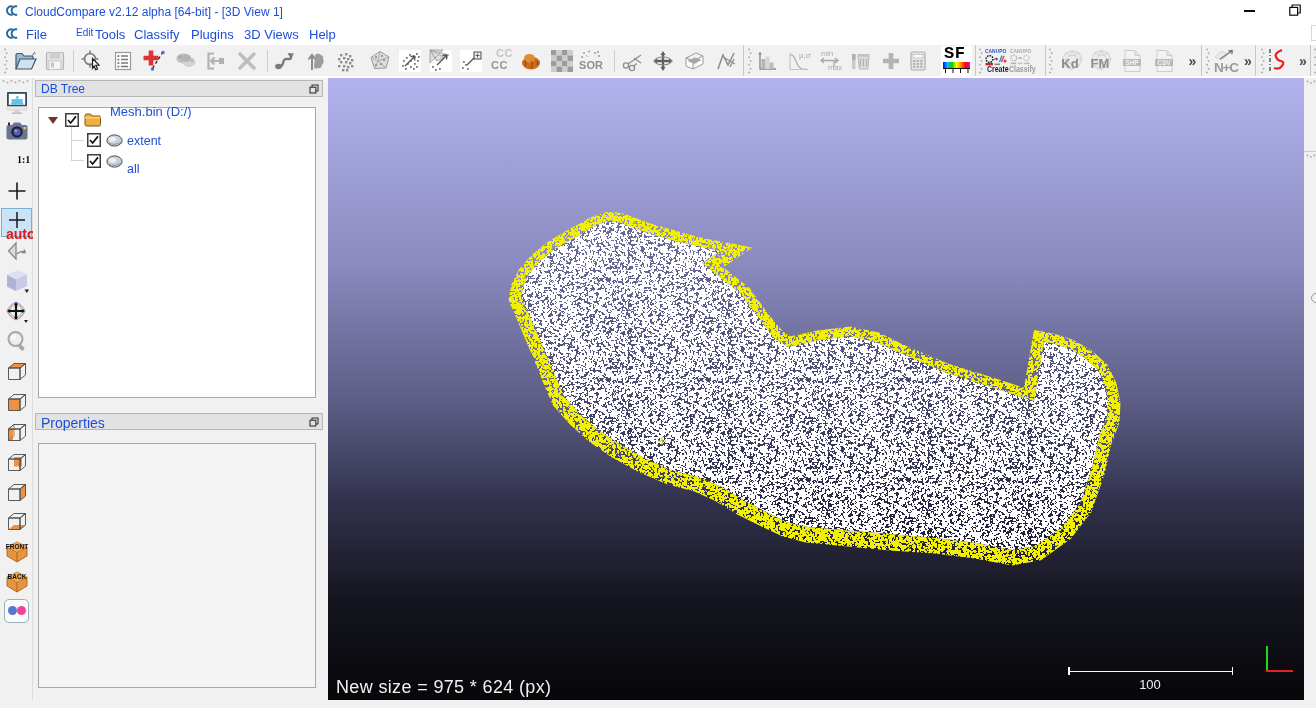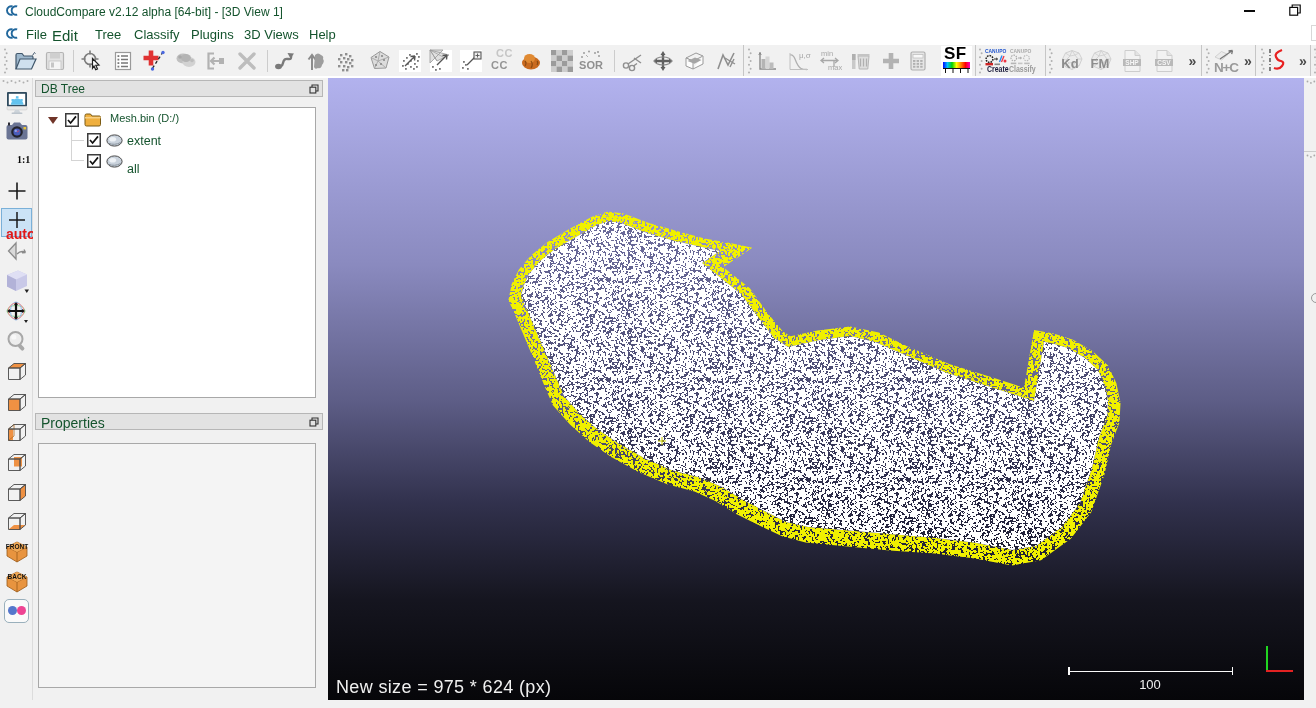--- a/index.html
+++ b/index.html
@@ -1,17 +1,17 @@
 <!DOCTYPE html>
 <html><head><meta charset="utf-8"><style>
 *{margin:0;padding:0;box-sizing:border-box}
 html,body{width:1316px;height:708px;overflow:hidden;background:#f1f1f1;
 font-family:"Liberation Sans",sans-serif;-webkit-font-smoothing:antialiased}
 .ab{position:absolute}
-.txt{position:absolute;white-space:nowrap;color:#14532d}
+.txt{position:absolute;white-space:nowrap;color:#1d4ed8}
 </style></head><body>
 
 <div class="ab" style="left:0;top:0;width:1316px;height:22px;background:#fff"></div>
 <svg class="ab" style="left:4px;top:3px" width="15" height="15" viewBox="0 0 15 15">
 <g fill="none" stroke="#21679c" stroke-width="1.9">
 <path d="M8.6 3.4 A4.3 4.3 0 1 0 8.6 11.6"></path>
 <path d="M13.2 3.4 A4.3 4.3 0 1 0 13.2 11.6"></path>
 </g>
   </svg>
 <div class="txt" style="left:25px;top:4.5px;font-size:12px">CloudCompare v2.12 alpha [64-bit] - [3D View 1]</div>
@@ -21,22 +21,22 @@
 <rect x="0.8" y="3.4" width="7.8" height="7.8" fill="none" stroke="#0a0a0a" stroke-width="1.2"></rect>
 </svg>
 <div class="ab" style="left:0;top:22px;width:1316px;height:23px;background:#fff"></div>
 <svg class="ab" style="left:4px;top:26px" width="15" height="15" viewBox="0 0 15 15">
 <g fill="none" stroke="#21679c" stroke-width="1.9">
 <path d="M8.6 3.4 A4.3 4.3 0 1 0 8.6 11.6"></path>
 <path d="M13.2 3.4 A4.3 4.3 0 1 0 13.2 11.6"></path>
 </g>
   </svg>
 <div class="txt" style="left:26px;top:27px;font-size:13px">File</div>
-<div class="txt" style="left:52px;top:27px;font-size:15px">Edit</div>
-<div class="txt" style="left:95px;top:27px;font-size:13px">Tree</div>
+<div class="txt" style="left:76px;top:27px;font-size:10px">Edit</div>
+<div class="txt" style="left:95px;top:27px;font-size:13px">Tools</div>
 <div class="txt" style="left:134px;top:27px;font-size:13px">Classify</div>
 <div class="txt" style="left:191px;top:27px;font-size:13px">Plugins</div>
 <div class="txt" style="left:244px;top:27px;font-size:13px">3D Views</div>
 <div class="txt" style="left:309px;top:27px;font-size:13px">Help</div>
 <div class="ab" style="left:1311px;top:25px;width:5px;height:16px;border:1px solid #d8d8d8;border-right:none"></div>
 <div class="ab" style="left:0;top:45px;width:1316px;height:31px;background:#f1f1f1"></div>
 <div class="ab" style="left:0;top:76px;width:1316px;height:2px;background:#fff"></div>
 <svg class="ab" style="left:2.5px;top:48px" width="6" height="26" viewBox="0 0 6 26">
     <g fill="#b0b0b0">
       <circle cx="2.0" cy="1.5" r="1"></circle>
@@ -351,21 +351,21 @@
       <rect x="14.2" y="11.0" width="2.4" height="1.9"></rect>
       <rect x="7.0" y="13.9" width="2.4" height="1.9"></rect>
       <rect x="10.6" y="13.9" width="2.4" height="1.9"></rect>
       <rect x="14.2" y="13.9" width="2.4" height="1.9"></rect>
       <rect x="7.0" y="16.8" width="2.4" height="1.9"></rect>
       <rect x="10.6" y="16.8" width="2.4" height="1.9"></rect>
       <rect x="14.2" y="16.8" width="2.4" height="1.9"></rect>
     </g>
   </svg>
 <div class="ab" style="left:941px;top:46px;width:31px;height:30px;background:#fff"></div>
-<div class="txt" style="left:944px;top:44px;font-size:17px;font-weight:bold;font-family:Liberation Sans, sans-serif;color:#000;letter-spacing:0.5px">SF</div>
+<div class="txt" style="left:944px;top:44px;font-size:17px;font-weight:bold;font-family:Liberation Mono, monospace;color:#000;letter-spacing:0.5px">SF</div>
 <div class="ab" style="left:943px;top:62px;width:27px;height:5.5px;background:linear-gradient(to right,#0008ff,#00c0ff,#00d000,#ffff00,#ff8000,#ff0000,#ff00c0)"></div>
 <div class="ab" style="left:943px;top:67.5px;width:27px;height:1.6px;background:#111"></div>
 <div class="ab" style="left:944.5px;top:67.5px;width:1.6px;height:5px;background:#111;box-shadow:7.5px 0 #111,15px 0 #111,22.5px 0 #111"></div>
 <div class="txt" style="left:985px;top:47.5px;font-size:6px;font-weight:bold;color:#2255cc;transform:scale(0.82,1);transform-origin:0 0">CANUPO</div>
 <svg class="ab" style="left:985px;top:54px" width="22" height="12" viewBox="0 0 22 12">
 <circle cx="4.5" cy="5" r="3.4" fill="none" stroke="#222" stroke-width="1.5" stroke-dasharray="1.6 1"></circle>
 <path d="M9 5h3.5M12.5 5l-1.4-1.1M12.5 5l-1.4 1.1" stroke="#333" stroke-width="1"></path>
 <path d="M14.5 8 L17 1.5" stroke="#2288ee" stroke-width="1.3"></path>
     <path d="M16.5 8 L19 2" stroke="#ee3344" stroke-width="1.3"></path>
 <circle cx="20" cy="7" r="1.5" fill="#ee3344"></circle>
@@ -560,21 +560,21 @@
     <path d="M1 2h10L6 9z" fill="#703428"></path>
   </svg>
 <svg class="ab" style="left:65px;top:113px" width="14" height="14" viewBox="0 0 14 14">
 <rect x="0.75" y="0.75" width="12.5" height="12.5" fill="#fff" stroke="#3c3c3c" stroke-width="1.5"></rect>
 <path d="M3 7l2.6 3L11 3.4" fill="none" stroke="#111" stroke-width="1.7"></path>
   </svg>
 <svg class="ab" style="left:84px;top:112px" width="17" height="15" viewBox="0 0 17 15">
 <path d="M1 3.5 Q1 2 2.5 2h4l1.5 2H15.5Q16.5 4 16.5 5.5v7Q16.5 14 15 14H2.5Q1 14 1 12.5z" fill="#efaf3e" stroke="#7a5a14" stroke-width="1"></path>
 <path d="M1 6.5h15.5v-1.6H1z" fill="#f7d085"></path>
   </svg>
-<div class="txt" style="left:110px;top:112px;font-size:11px">Mesh.bin (D:/)</div>
+<div class="txt" style="left:110px;top:104px;font-size:13px">Mesh.bin (D:/)</div>
 <div class="ab" style="left:71px;top:127px;width:1px;height:34px;background:#d4d4d4"></div>
 <div class="ab" style="left:71px;top:140px;width:13px;height:1px;background:#d4d4d4"></div>
 <div class="ab" style="left:71px;top:160px;width:13px;height:1px;background:#d4d4d4"></div>
 <svg class="ab" style="left:87px;top:133px" width="14" height="14" viewBox="0 0 14 14">
 <rect x="0.75" y="0.75" width="12.5" height="12.5" fill="#fff" stroke="#3c3c3c" stroke-width="1.5"></rect>
 <path d="M3 7l2.6 3L11 3.4" fill="none" stroke="#111" stroke-width="1.7"></path>
   </svg>
 <svg class="ab" style="left:106px;top:134px" width="17" height="13" viewBox="0 0 17 13">
 <ellipse cx="8.5" cy="6.5" rx="7.6" ry="5.6" fill="#c9d2dc" stroke="#4a4a4a" stroke-width="1"></ellipse>
 <ellipse cx="6.7" cy="5.2" rx="3.4" ry="2.3" fill="#eef2f6"></ellipse>

